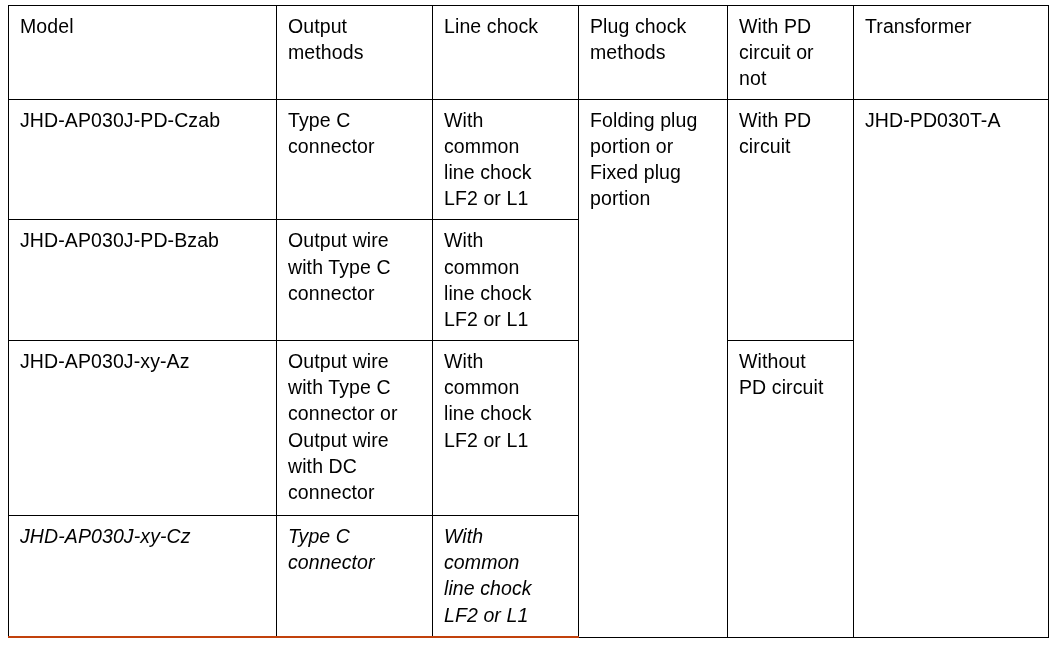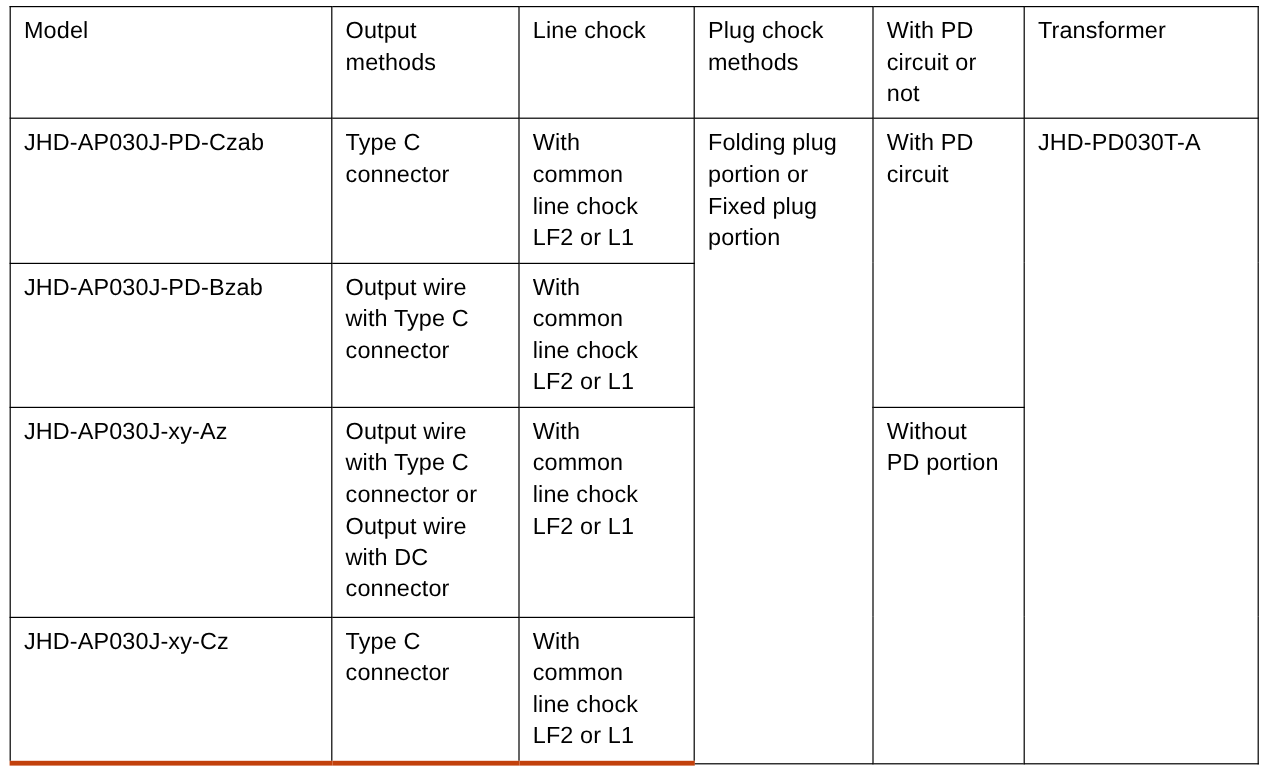--- a/index.html
+++ b/index.html
@@ -37,21 +37,22 @@
     vertical-align: top;
     padding: 7px 0 4px 11px;
     font-weight: normal;
     letter-spacing: 0.1px;
     word-break: normal;
     overflow-wrap: break-word;
   }
 
   
   table.spec-table tr:last-child td {
-    border-bottom: 4px solid #c2410c;
+    border-bottom: 2px solid #c2410c;
+    font-style: italic;
   }
 
   .c1 { width: 268px; }
   .c2 { width: 156px; }
   .c3 { width: 146px; }
   .c4 { width: 149px; }
   .c5 { width: 126px; }
   .c6 { width: 195px; }
 
   .cell-text {
@@ -158,21 +159,21 @@
 connector</span>
         </td>
         <td>
           <span class="cell-text">With
 common
 line chock
 LF2 or L1</span>
         </td>
         <td rowspan="2">
           <span class="cell-text">Without
-PD portion</span>
+PD circuit</span>
         </td>
       </tr>
 
       <tr>
         <td>
           <span class="cell-text">JHD-AP030J-xy-Cz</span>
         </td>
         <td>
           <span class="cell-text">Type C
 connector</span>

